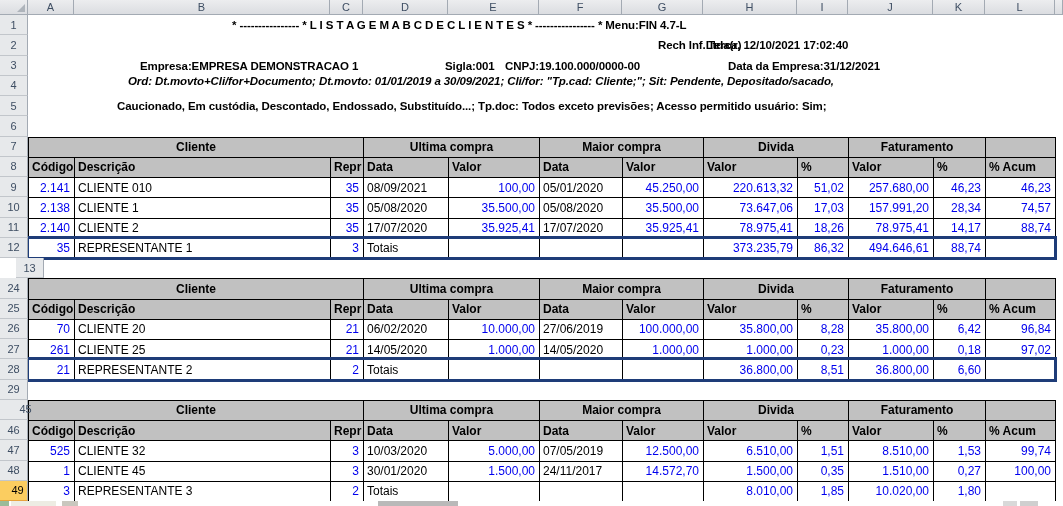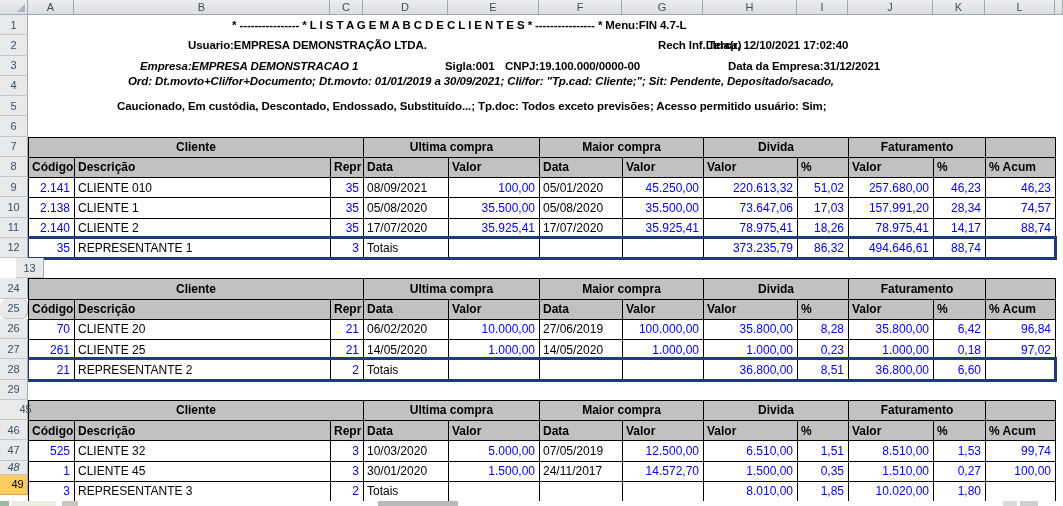--- a/index.html
+++ b/index.html
@@ -72,42 +72,41 @@
       <div class="rh" style="height: 20.25px;">5</div>
       <div class="rh" style="height: 20.25px;">6</div>
       <div class="rh" style="height: 20.25px;">7</div>
       <div class="rh" style="height: 20.25px;">8</div>
       <div class="rh" style="height: 20.25px;">9</div>
       <div class="rh" style="height: 20.25px;">10</div>
       <div class="rh" style="height: 20.25px;">11</div>
       <div class="rh" style="height: 20.25px;">12</div>
       <div class="rh" style="height: 20.25px; margin-left: 16px;">13</div>
       <div class="rh" style="height: 20.25px;">24</div>
-      <div class="rh" style="height: 20.25px; border-radius: 7px;">25</div>
+      <div class="rh" style="height: 20.25px;">25</div>
       <div class="rh" style="height: 20.25px;">26</div>
       <div class="rh" style="height: 20.25px;">27</div>
       <div class="rh" style="height: 20.25px;">28</div>
       <div class="rh" style="height: 20.25px;">29</div>
       <div class="rh" style="height: 20.25px; padding-left: 24px;">45</div>
       <div class="rh" style="height: 20.25px;">46</div>
       <div class="rh" style="height: 20.25px;">47</div>
-      <div class="rh" style="height: 14px; font-style: italic;">48</div>
+      <div class="rh" style="height: 20px;">48</div>
       <div class="rh active" style="height: 20.25px; padding-left: 8px;">49</div>
     </div>
   <div class="content">
       <div class="hline" style="top: 0px; height: 20.25px;">
         <span style="left: 204px; line-height: 20.25px;">* ---------------- * L I S T A G E M   A B C   D E   C L I E N T E S * ---------------- * Menu:FIN 4.7-L</span>
       </div>
       <div class="hline" style="top: 20.25px; height: 20.25px;">
-        <span style="left: 160px; line-height: 20.25px;">Usuario:EMPRESA DEMONSTRAÇÃO LTDA.</span>
         <span style="left: 584px; line-height: 20.25px; margin-left: 46px;">Rech Inf.Ltda(r)</span>
         <span style="left: 680px; line-height: 20.25px;">Terca, 12/10/2021 17:02:40</span>
       </div>
       <div class="hline" style="top: 40.5px; height: 20.25px;">
-        <span style="left: 112px; line-height: 20.25px; font-style: italic;">Empresa:EMPRESA DEMONSTRACAO 1</span>
+        <span style="left: 112px; line-height: 20.25px;">Empresa:EMPRESA DEMONSTRACAO 1</span>
         <span style="left: 417px; line-height: 20.25px;">Sigla:001</span>
         <span style="left: 477px; line-height: 20.25px;">CNPJ:19.100.000/0000-00</span>
         <span style="left: 700px; line-height: 20.25px;">Data da Empresa:31/12/2021</span>
       </div>
       <div class="hline" style="top: 56px; height: 20.25px; font-style: italic;">
         <span style="left: 100px; line-height: 20.25px;">Ord: Dt.movto+Cli/for+Documento; Dt.movto: 01/01/2019 a 30/09/2021; Cli/for: "Tp.cad: Cliente;"; Sit: Pendente, Depositado/sacado,</span>
       </div>
       <div class="hline" style="top: 81px; height: 20.25px;">
         <span style="left: 89px; line-height: 20.25px;">Caucionado, Em custódia, Descontado, Endossado, Substituído...; Tp.doc: Todos exceto previsões; Acesso permitido usuário: Sim;</span>
       </div>

